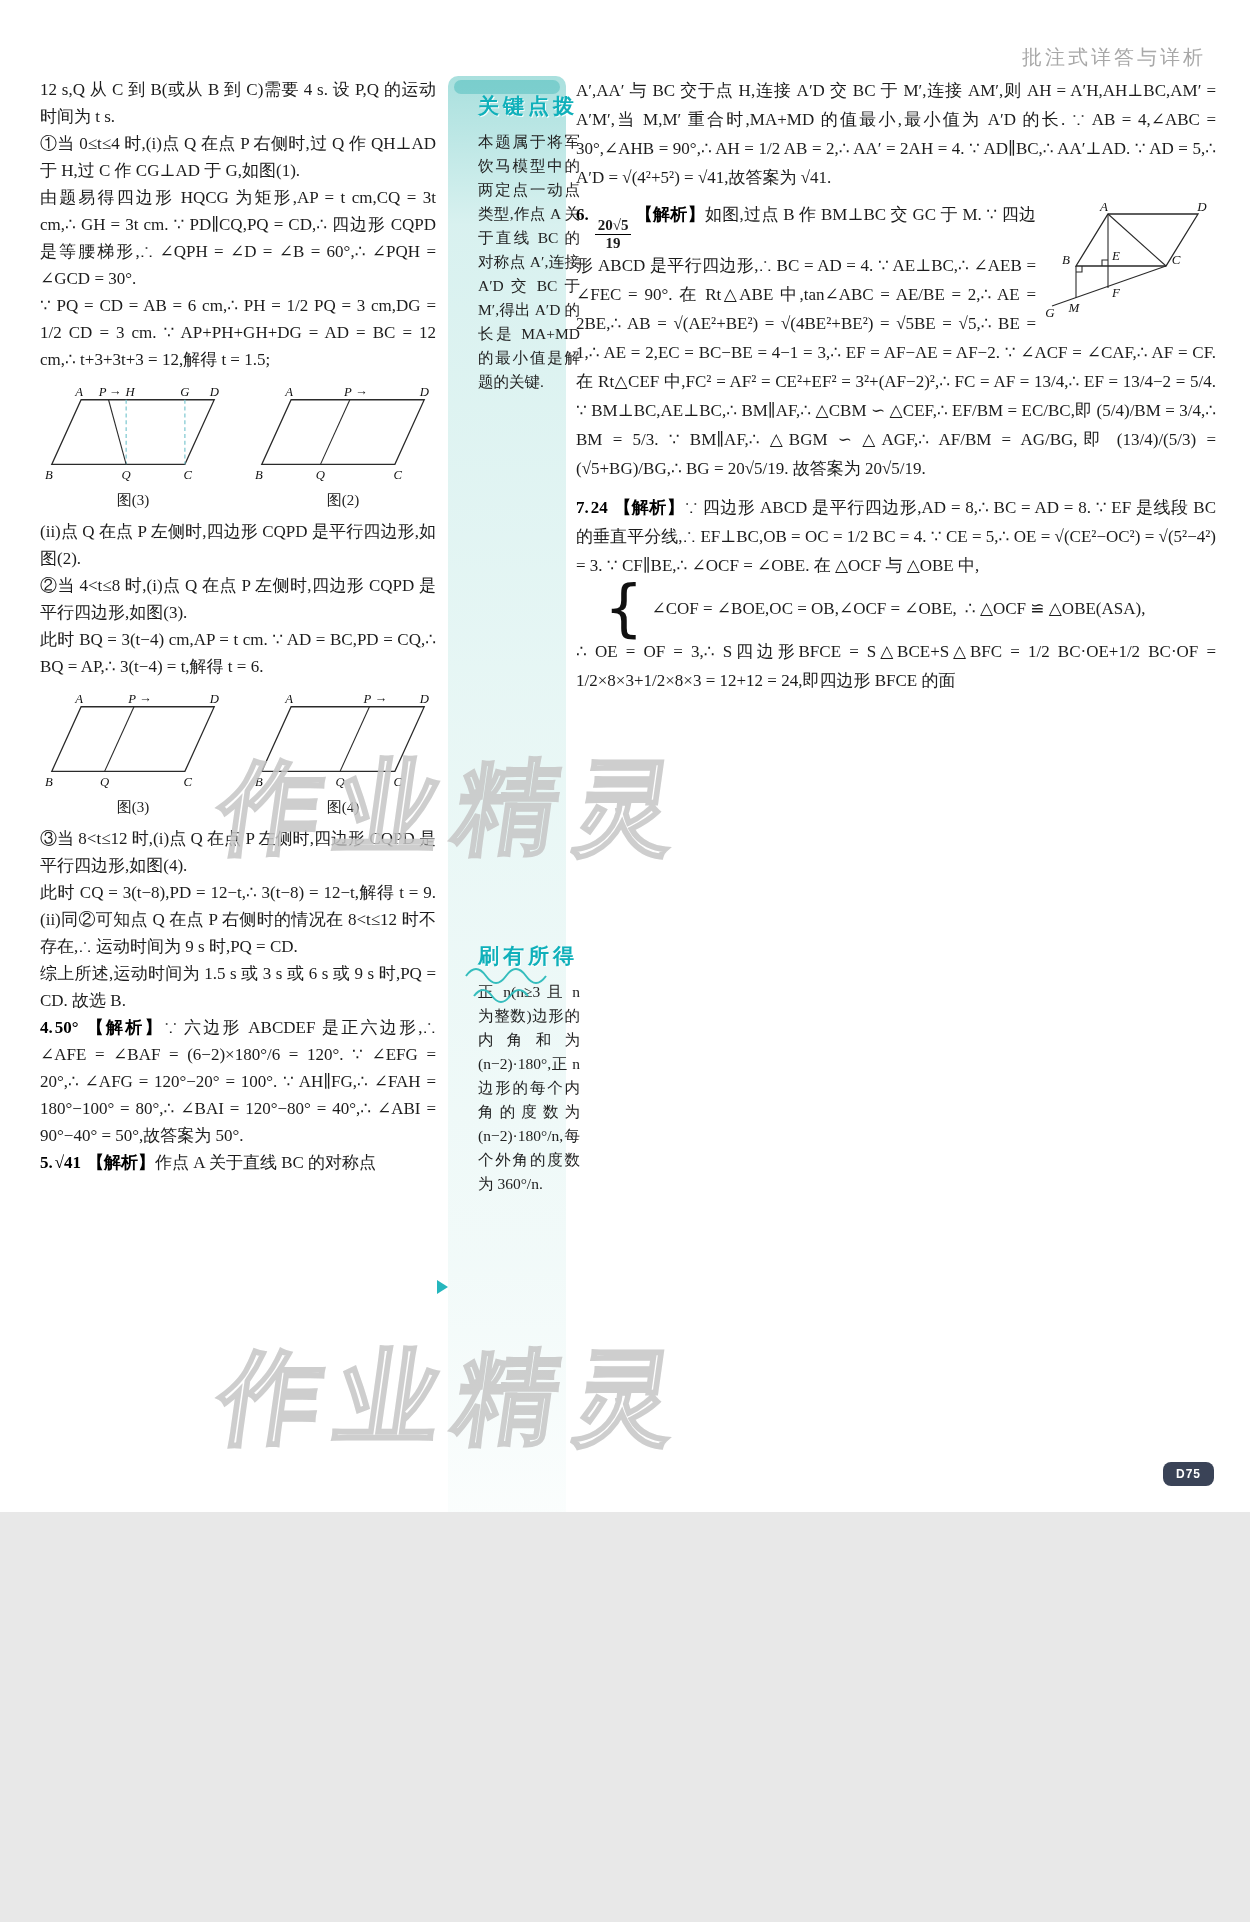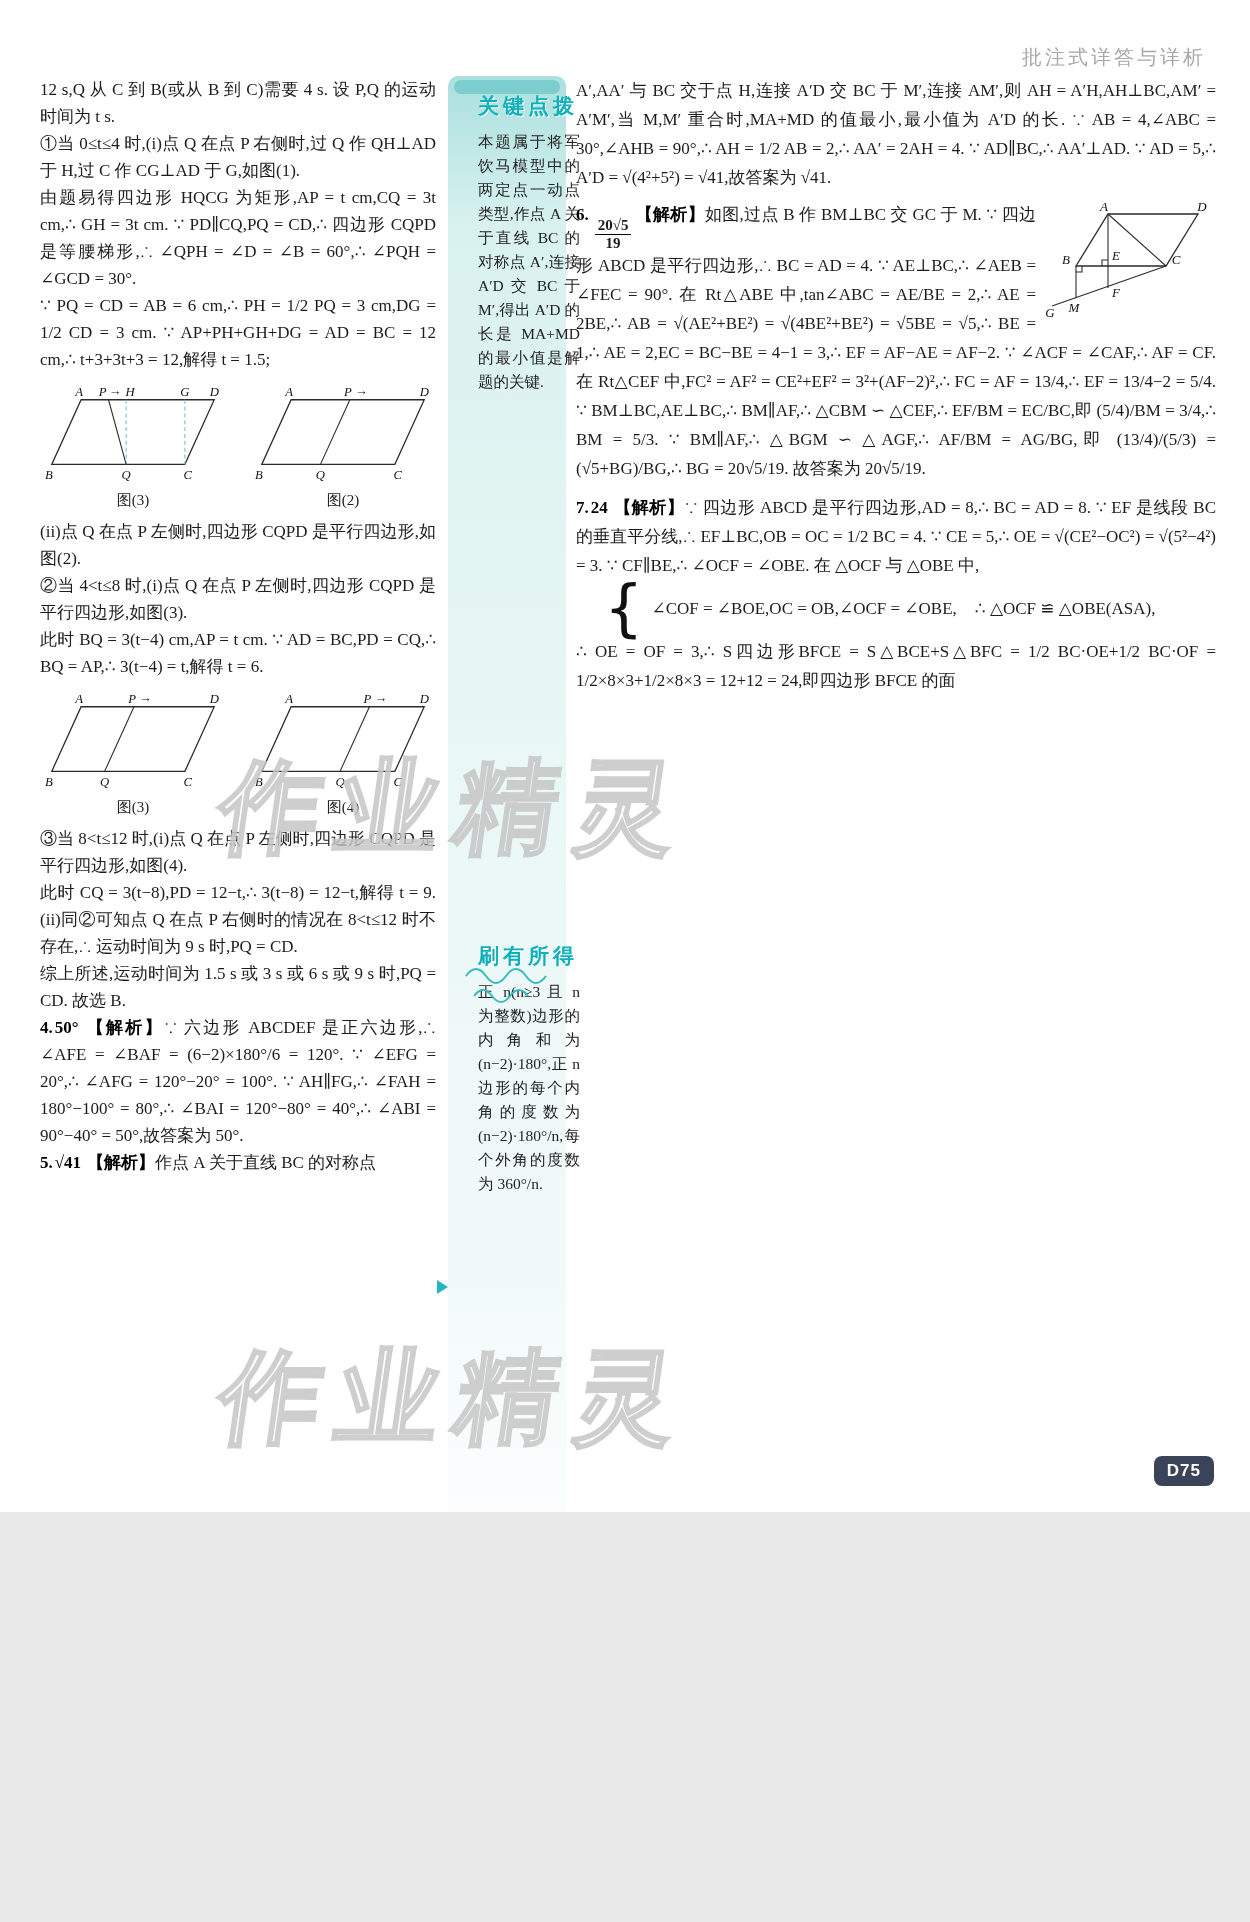--- a/index.html
+++ b/index.html
@@ -74,38 +74,38 @@
   .frac {
     display:inline-flex; flex-direction:column; align-items:center;
     vertical-align:-10px; line-height:1.1; font-size:15px; margin:0 4px; font-weight:700;
   }
   .frac .fnum { border-bottom:1.4px solid #000; padding:0 3px; }
 
   
   .brace-row { display:flex; align-items:center; gap:8px; margin:2px 0 2px 28px; font-size:17px; }
   .brace { font-family:"DejaVu Sans",sans-serif; font-size:62px; line-height:0.85; font-weight:400; color:#111; }
   .conds { display:flex; flex-direction:row; line-height:27px; }
-  .post  { margin-left:10px; }
+  .post  { }
 
   
   .wm {
     position:absolute; white-space:nowrap; pointer-events:none;
     font-family:"DejaVu Sans",sans-serif; font-weight:700;
     font-size:102px; letter-spacing:16px;
     color:transparent; -webkit-text-stroke:2.5px #c6c6c6;
     transform:skewX(-8deg); opacity:0.85; z-index:5;
   }
   .wm1 { left:220px; top:740px; }
   .wm2 { left:220px; top:1330px; }
 
   
   .pagenum {
     position:absolute; right:36px; bottom:26px;
     background:#3a4357; color:#fff; border-radius:8px; padding:5px 13px;
-    font-family:"Liberation Sans","DejaVu Sans",sans-serif; font-size:17px; font-weight:700; letter-spacing:1px;
+    font-family:"Liberation Sans","DejaVu Sans",sans-serif; font-size:12px; font-weight:700; letter-spacing:1px;
   }
 </style>
 </head>
 <body>
 
 <div class="page">
 
   <div class="header-title">批注式详答与详析</div>
 
   <div class="band"></div>

